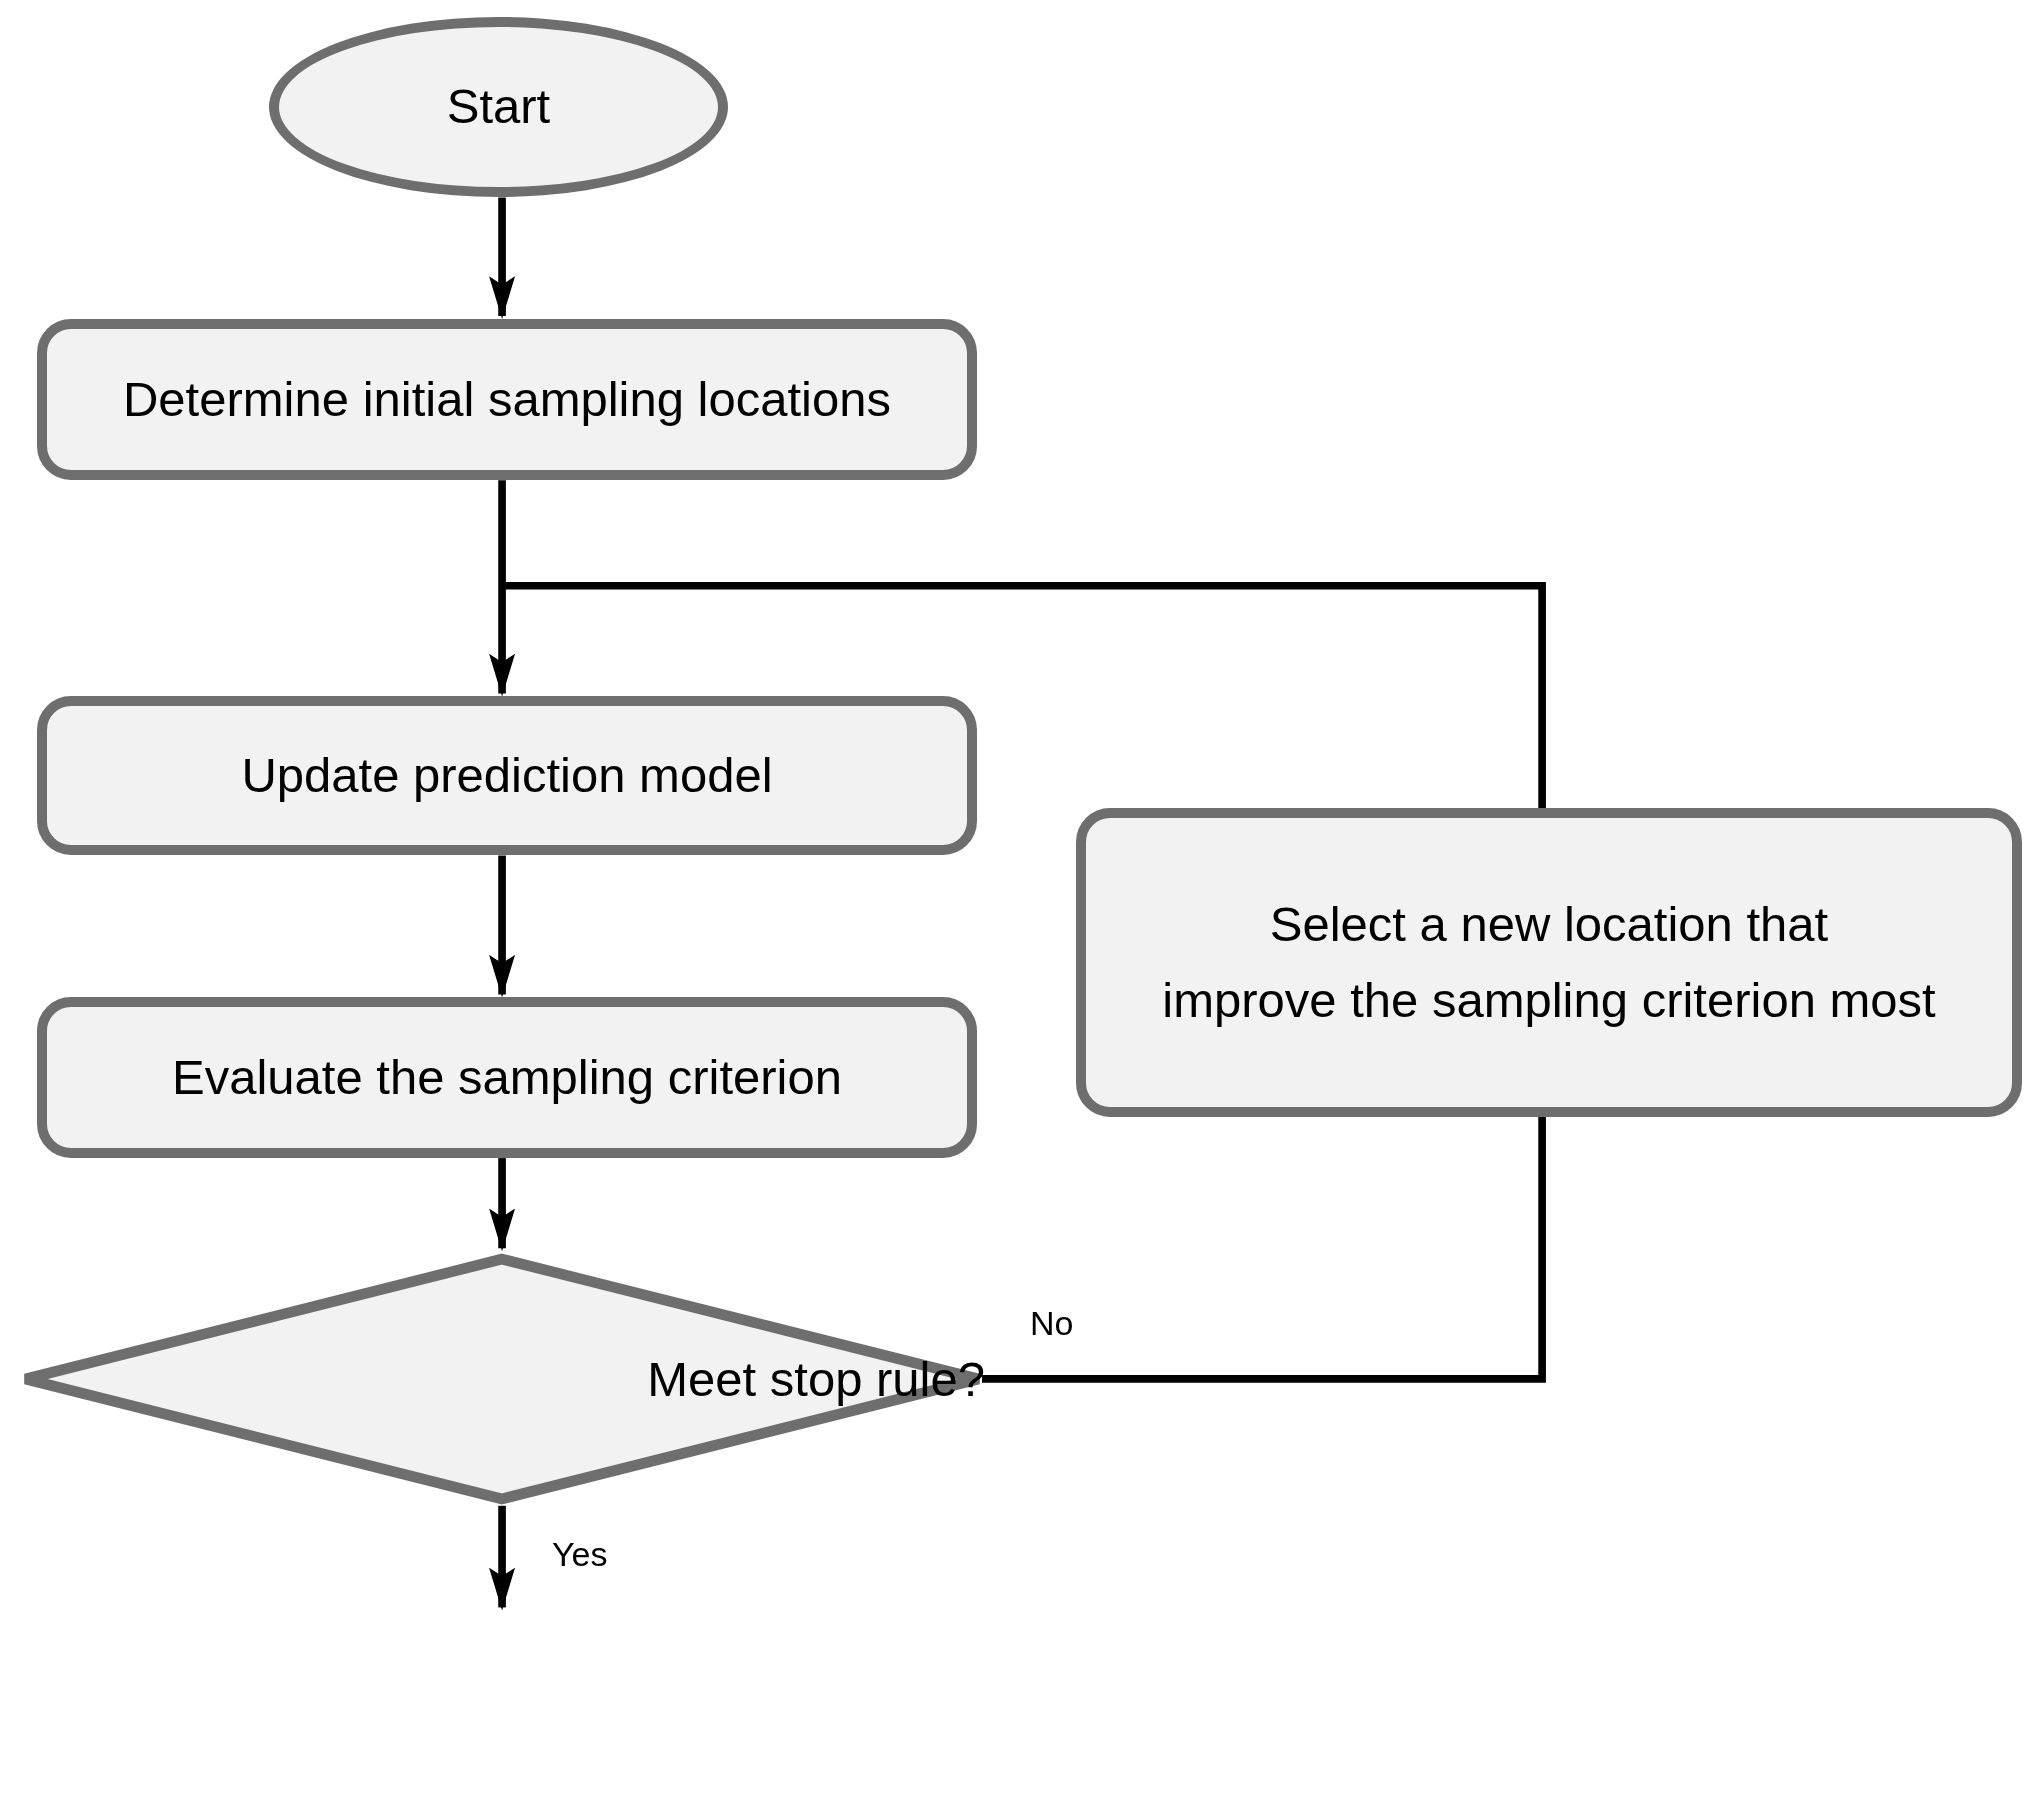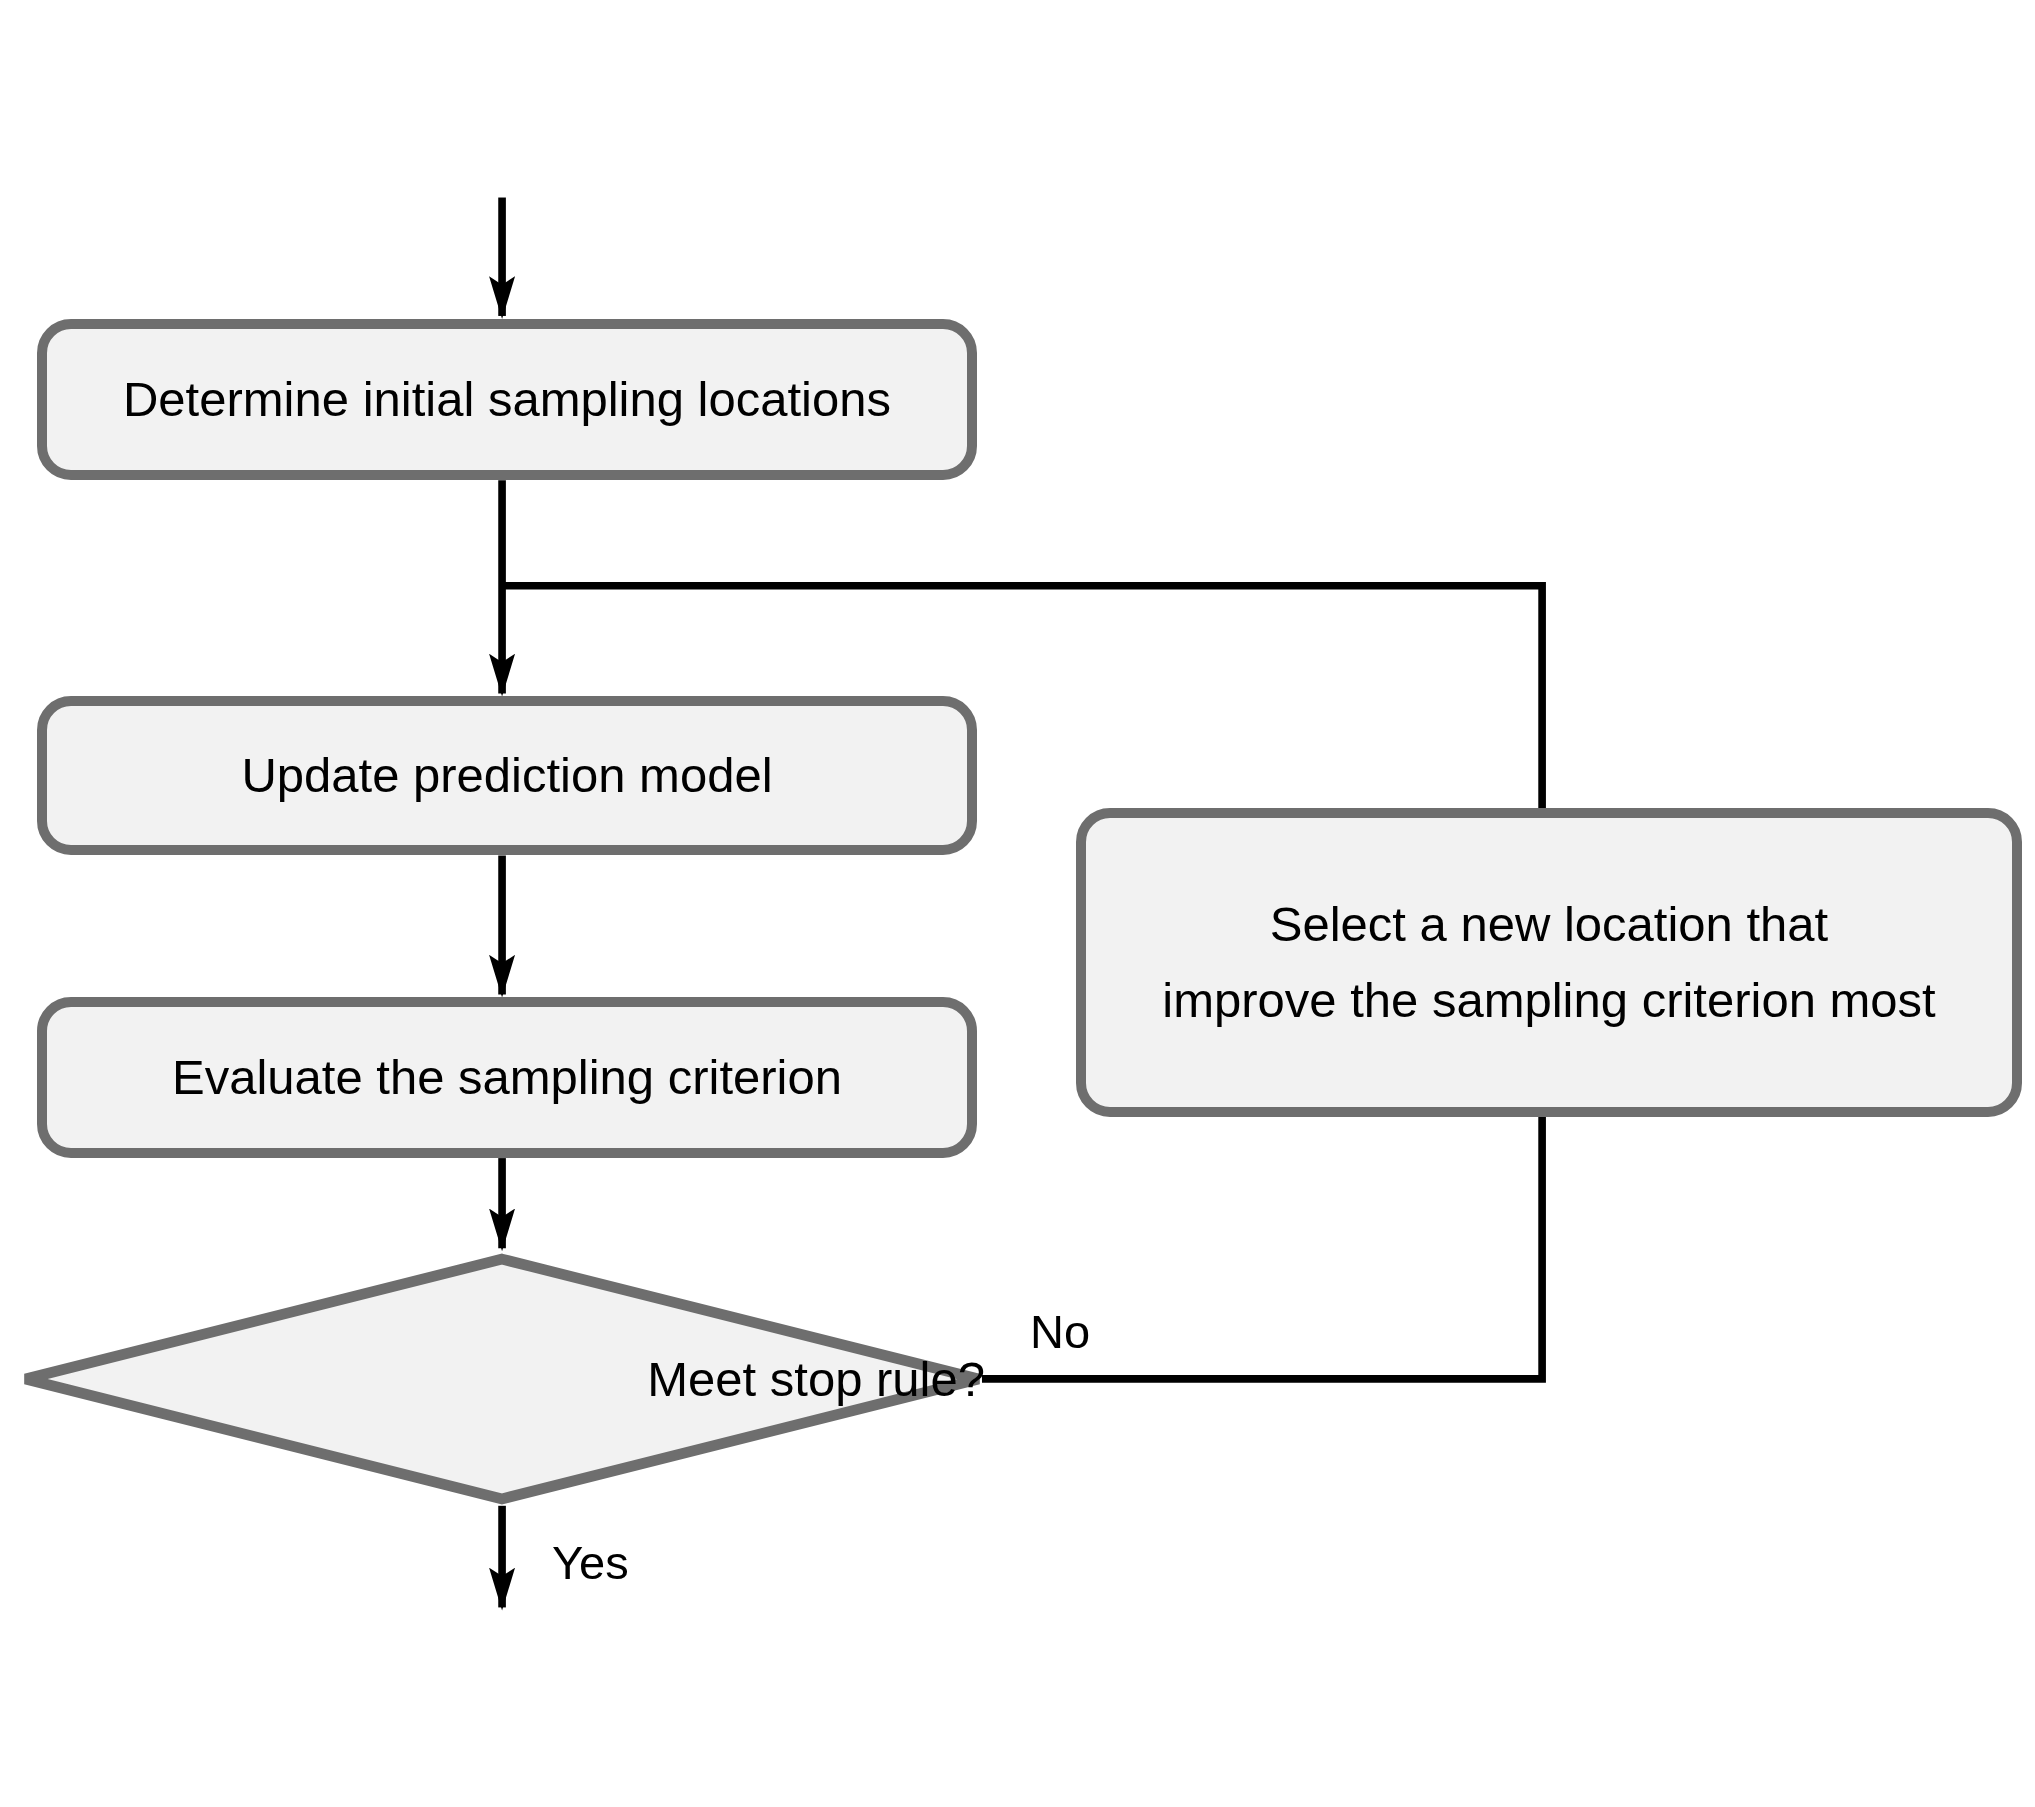--- a/index.html
+++ b/index.html
@@ -20,21 +20,21 @@
     display:flex;align-items:center;justify-content:center;
     text-align:center;font-size:49px;line-height:1.3;
   }
   .terminator{border-radius:50%;}
   .process{border-radius:34px;}
   .diamond{position:absolute;display:flex;align-items:center;justify-content:flex-end;text-align:center;}
   .diamond>svg{position:absolute;left:0;top:0;}
   .diamond-poly{fill:var(--node-fill,#f2f2f2);stroke:var(--node-border,#6e6e6e);stroke-width:14;}
   .diamond .label{position:relative;font-size:49px;}
   .two-line{line-height:1.55;}
-  .edge-label{position:absolute;font-size:47px;color:var(--text,#000000);white-space:nowrap;}
+  .edge-label{position:absolute;font-size:34px;color:var(--text,#000000);white-space:nowrap;}
 
   
   #node-start{left:269px;top:17px;width:459px;height:180px;}
   #node-determine{left:37px;top:319px;width:940px;height:161px;}
   #node-update{left:37px;top:696px;width:940px;height:159px;}
   #node-evaluate{left:37px;top:997px;width:940px;height:161px;}
   #node-decision{left:19px;top:1253px;width:966px;height:252px;}
   #node-select{left:1076px;top:808px;width:946px;height:309px;}
   #node-end{left:269px;top:1610px;width:459px;height:178px;}
   #label-no{left:1030px;top:1304px;}
@@ -53,20 +53,23 @@
     </defs>
     <path class="edge" d="M657,258 L657,413" marker-end="url(#arrow)"></path>
     <path class="edge" d="M2018,1057 L2018,766 L657,766"></path>
     <path class="edge" d="M657,628 L657,907" marker-end="url(#arrow)"></path>
     <path class="edge" d="M657,1119 L657,1301" marker-end="url(#arrow)"></path>
     <path class="edge" d="M657,1515 L657,1633" marker-end="url(#arrow)"></path>
     <path class="edge" d="M657,1970 L657,2103" marker-end="url(#arrow)"></path>
     <path class="edge" d="M1285,1804 L2018,1804 L2018,1387" marker-end="url(#arrow)"></path>
   </svg>
 
+  <div id="node-start" class="node terminator">
+    <span>Start</span>
+  </div>
 
   <div id="node-determine" class="node process">
     <span>Determine initial sampling locations</span>
   </div>
 
   <div id="node-evaluate" class="node process">
     <span>Evaluate the sampling criterion</span>
   </div>
 
   <div id="node-update" class="node process">

